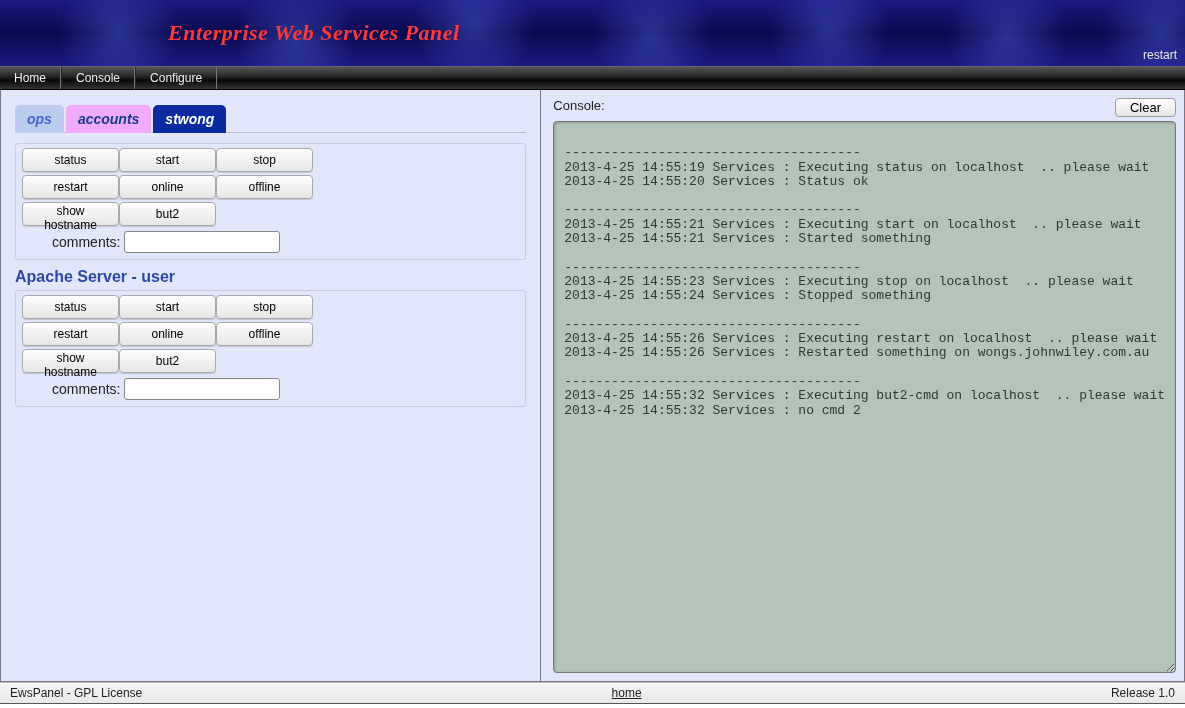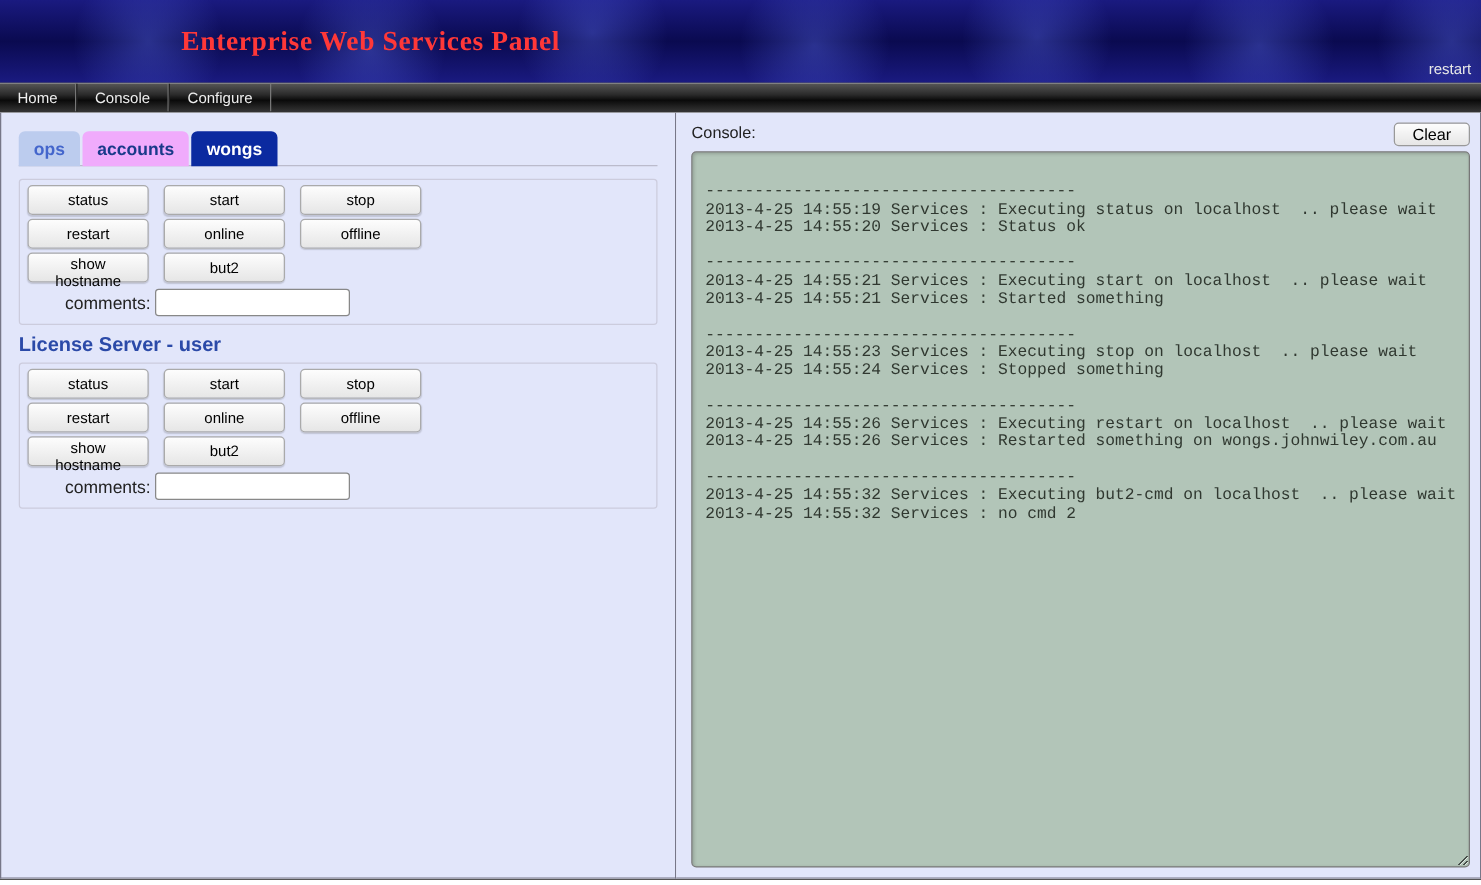--- a/index.html
+++ b/index.html
@@ -27,26 +27,28 @@
                       radial-gradient(circle at 40% 40%, rgba(100,120,255,0.35) 0, rgba(0,0,40,0) 60px),
                       radial-gradient(circle at 55% 55%, rgba(100,120,255,0.35) 0, rgba(0,0,40,0) 60px),
                       radial-gradient(circle at 70% 45%, rgba(100,120,255,0.35) 0, rgba(0,0,40,0) 60px),
                       radial-gradient(circle at 85% 55%, rgba(100,120,255,0.35) 0, rgba(0,0,40,0) 60px),
                       radial-gradient(circle at 98% 50%, rgba(100,120,255,0.35) 0, rgba(0,0,40,0) 60px),
                       linear-gradient(#1a1a80, #0a0a50 50%, #1a1a80);
     position: relative;
   }
   #header-title {
     color: #ff3838;
+    font-style: italic;
     font-weight: bold;
     font-size: 22px;
     padding-top: 20px;
     padding-left: 145px;
     letter-spacing: 0.5px;
     font-family: Georgia, "Times New Roman", serif;
+    margin-left: 23px;
   }
   #user-label {
     position: absolute;
     right: 8px;
     bottom: 4px;
     color: #e8e8e8;
     font-size: 12px;
   }
   
   #navbar {
@@ -93,20 +95,21 @@
     padding: 8px 8px 8px 12px;
     display: flex;
     flex-direction: column;
   }
 
   
   .tabstrip {
     display: flex;
     border-bottom: 1px solid #bbc;
     margin-bottom: 10px;
+    font-style: italic;
   }
   .tab {
     padding: 6px 12px;
     margin-right: 2px;
     border-top-left-radius: 5px;
     border-top-right-radius: 5px;
     font-weight: bold;
     font-size: 14px;
     cursor: pointer;
     position: relative;
@@ -137,21 +140,21 @@
     border-radius: 3px;
     padding: 4px 6px 6px 6px;
     margin-bottom: 8px;
     background: #e2e6fa;
     position: relative;
   }
   .btn-grid {
     display: inline-block;
     vertical-align: top;
   }
-  .btn-row { display:flex; gap:12px; margin-bottom:3px;}
+  .btn-row { display:flex; gap:0; margin-bottom:3px;}
   .act-btn {
     width: 97px;
     height: 24px;
     font-size: 12px;
     background: linear-gradient(#fdfdfd, #e6e6e6);
     border: 1px solid #aaa;
     border-radius: 4px;
     cursor: pointer;
     box-shadow: 0 1px 1px rgba(0,0,0,0.15);
   }
@@ -232,21 +235,21 @@
     <div class="nav-item">Console</div>
     <div class="nav-item">Configure</div>
   </div>
 
   <div id="main">
     <div id="left-pane">
 
       <div class="tabstrip">
         <div class="tab tab-inactive1">ops</div>
         <div class="tab tab-inactive2">accounts</div>
-        <div class="tab tab-active">wongs</div>
+        <div class="tab tab-active">stwong</div>
       </div>
 
       <div class="section-box">
         <div class="btn-grid">
           <div class="btn-row">
             <button class="act-btn">status</button>
             <button class="act-btn">start</button>
             <button class="act-btn">stop</button>
           </div>
           <div class="btn-row">
@@ -258,21 +261,21 @@
             <button class="act-btn">show hostname</button>
             <button class="act-btn">but2</button>
           </div>
         </div>
         <div class="comments-field">
           <span class="comments-label">comments:</span>
           <input class="comments-input" type="text" value="" style="">
         </div>
       </div>
 
-      <div class="section-title">License Server - user</div>
+      <div class="section-title">Apache Server - user</div>
       <div class="section-box">
         <div class="btn-grid">
           <div class="btn-row">
             <button class="act-btn">status</button>
             <button class="act-btn">start</button>
             <button class="act-btn">stop</button>
           </div>
           <div class="btn-row">
             <button class="act-btn">restart</button>
             <button class="act-btn">online</button>
@@ -313,13 +316,18 @@
 2013-4-25 14:55:26 Services : Executing restart on localhost  .. please wait
 2013-4-25 14:55:26 Services : Restarted something on wongs.johnwiley.com.au
 
 --------------------------------------
 2013-4-25 14:55:32 Services : Executing but2-cmd on localhost  .. please wait
 2013-4-25 14:55:32 Services : no cmd 2
 </div>
     </div>
   </div>
 
+  <div id="footer">
+    <span>EwsPanel - GPL License</span>
+    <span id="footer-center"><a href="#">home</a></span>
+    <span>Release 1.0</span>
+  </div>
 </div>
 
 </body></html>

